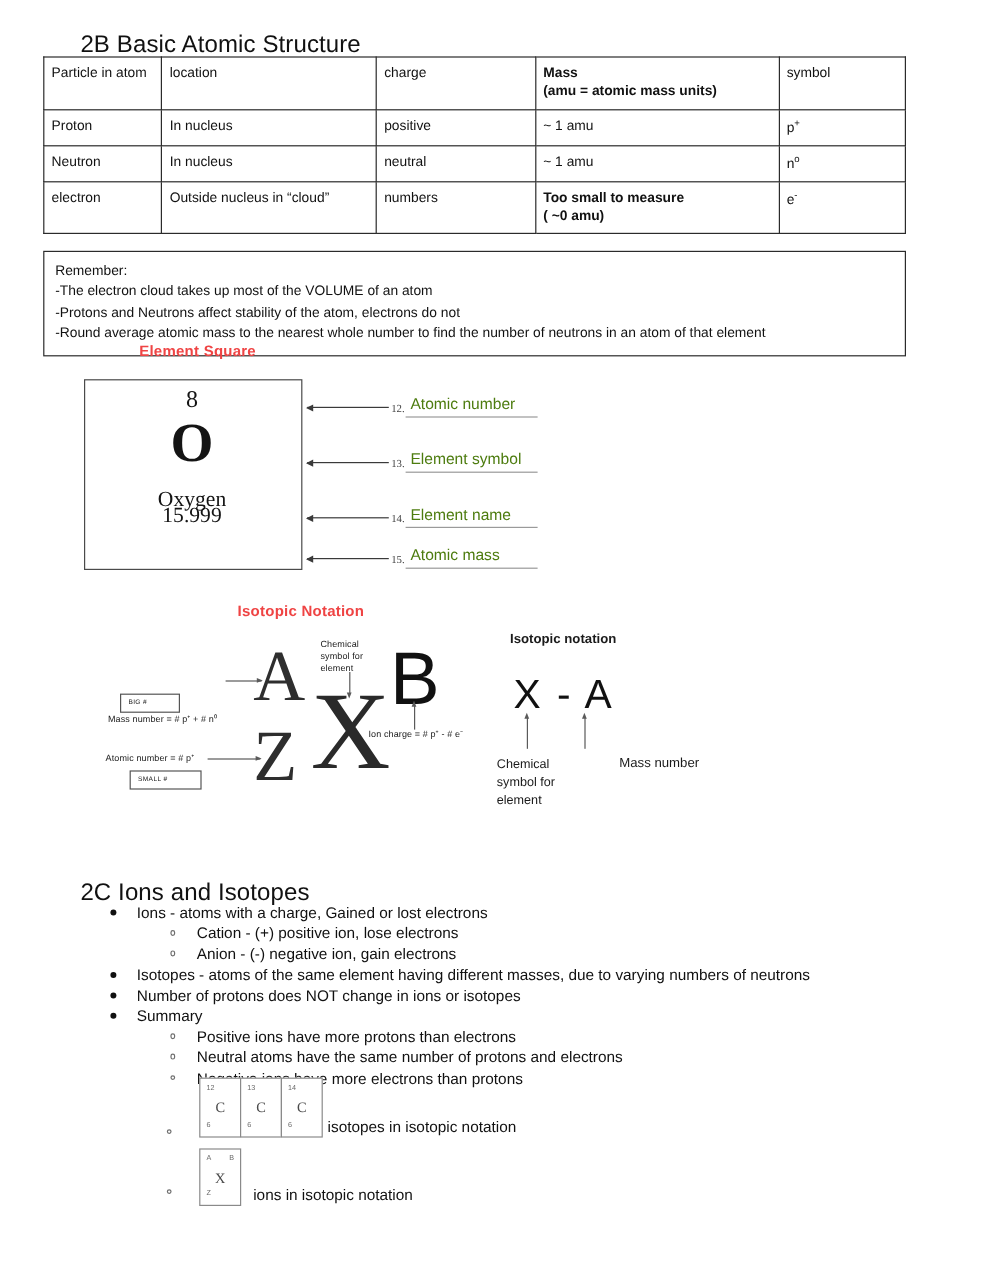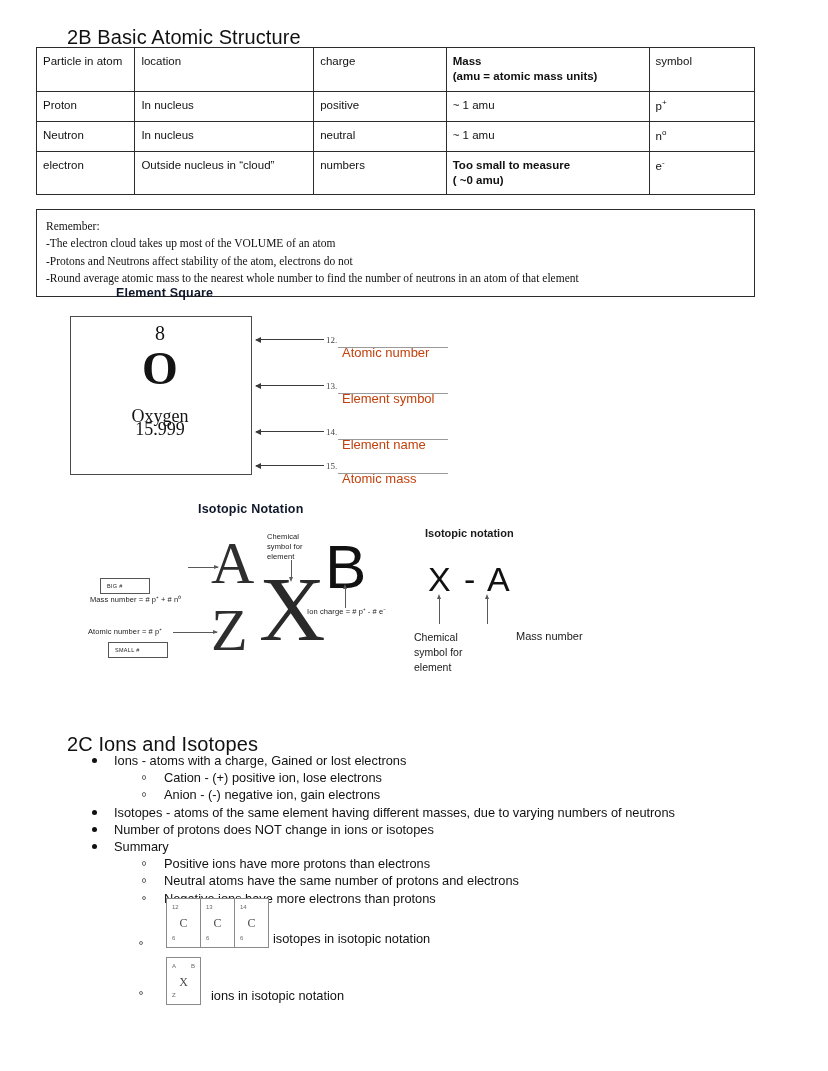--- a/index.html
+++ b/index.html
@@ -64,34 +64,34 @@
     left: 36px;
     top: 209px;
     width: 719px;
     border: 1.4px solid #2b2b2b;
     padding: 8px 9px 9px 9px;
     font-size: 11.5px;
     line-height: 1.5;
     color: #111;
     box-sizing: border-box;
   }
-  .remember-box div { white-space: nowrap; font-family: Liberation Serif, serif; }
+  .remember-box div { white-space: nowrap; }
 
   
   #fig-element-square {
     position: absolute;
     left: 60px;
     top: 283px;
     width: 420px;
     height: 200px;
   }
   .fig-title {
     font-size: 12.5px;
     font-weight: bold;
-    color: #0f172a;
+    color: #ef4444;
     letter-spacing: 0.2px;
   }
   #fig-element-square .fig-title { position: absolute; left: 56px; top: 3px; }
   .esq-box {
     position: absolute;
     left: 10px;
     top: 33px;
     width: 180px;
     height: 157px;
     border: 1.2px solid #4a4a4a;
@@ -137,23 +137,22 @@
     top: 6px;
     font-size: 9px;
     font-family: Liberation Serif, serif;
     color: #444;
   }
   .esq-label {
     position: absolute;
     left: 86px;
     top: 0px;
     font-size: 13px;
-    color: #c2410c;
+    color: #4d7c0f;
     white-space: nowrap;
-    margin-top: 16px;
   }
   .esq-rule {
     position: absolute;
     left: 82px;
     top: 18px;
     width: 110px;
     height: 1px;
     background: #9a9a9a;
   }
   #esq-row-12 { top: 46px; }

